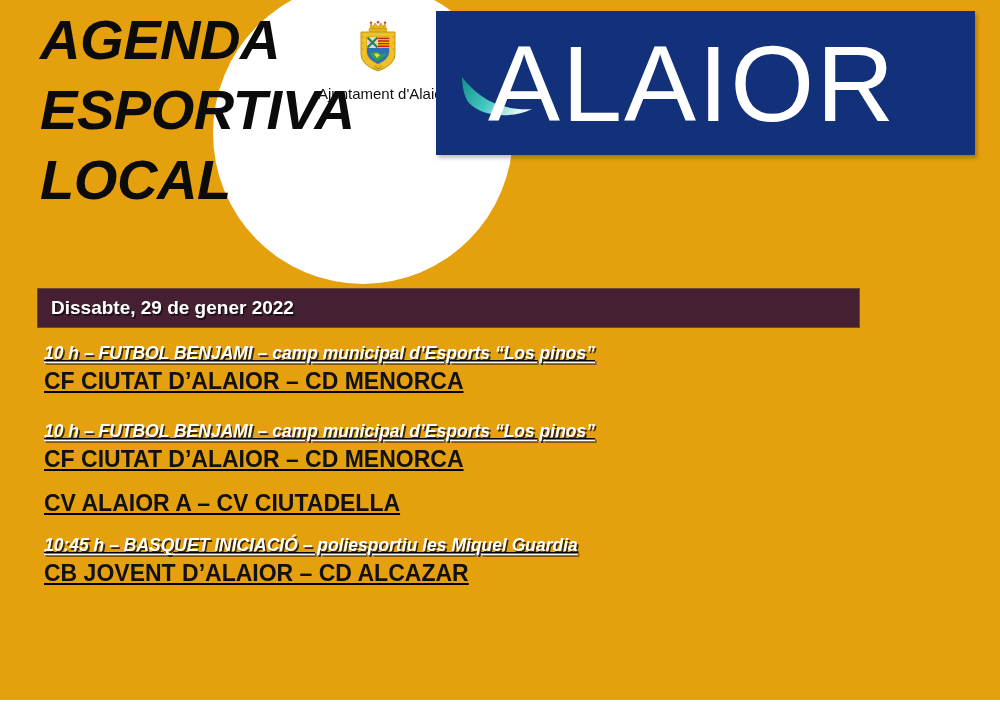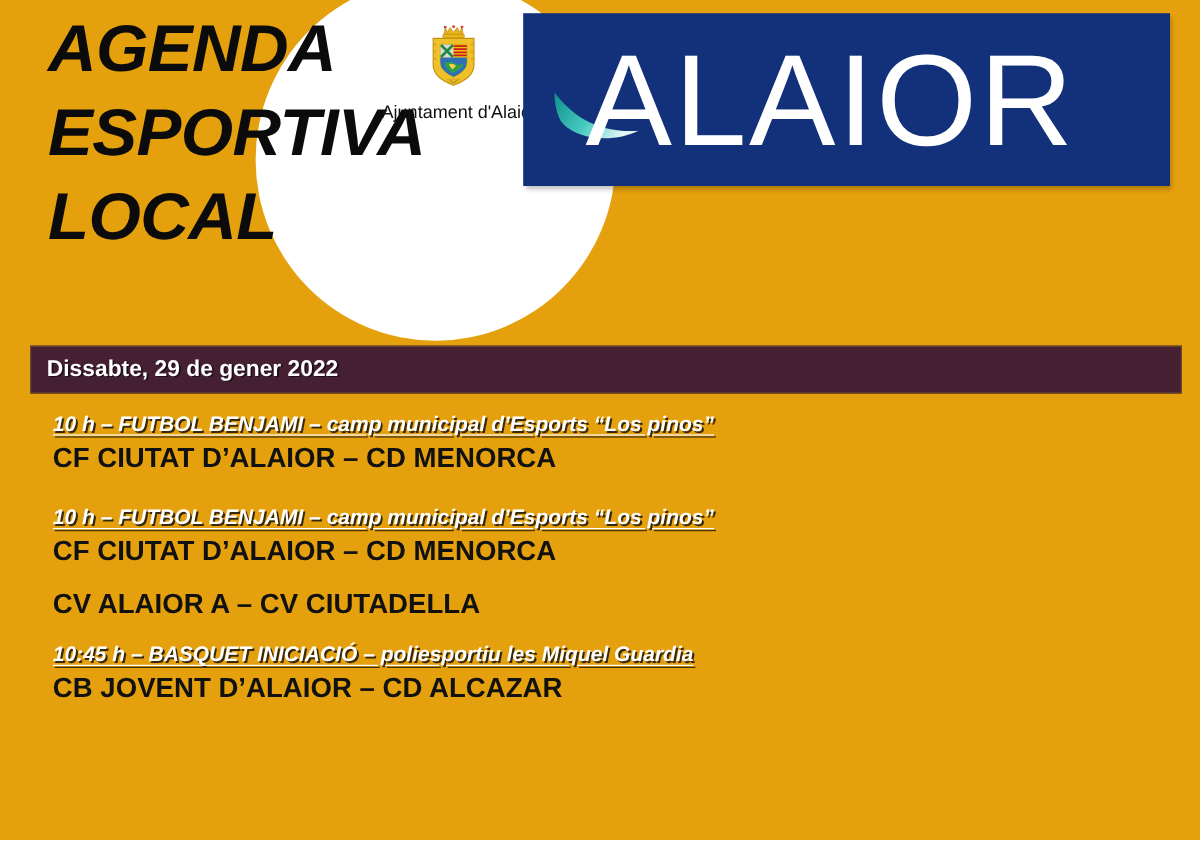--- a/index.html
+++ b/index.html
@@ -112,23 +112,23 @@
     position: absolute;
     left: 24px;
     top: 62px;
     width: 86px;
     height: 56px;
   }
 
   
   #date-bar {
     position: absolute;
-    left: 25px;
+    left: 37px;
     top: 288px;
-    width: 960px;
+    width: 823px;
     height: 40px;
     background: #452033;
     border: 1px solid #6d4a2a;
     box-sizing: border-box;
     z-index: 4;
   }
   #date-bar .date-text {
     position: absolute;
     left: 13px;
     top: 8px;
@@ -139,20 +139,21 @@
     text-shadow: 1.5px 1.5px 0 rgba(0,0,0,0.55);
     white-space: nowrap;
   }
 
   
   #events {
     position: absolute;
     left: 0;
     top: 340px;
     width: 1000px;
+    text-decoration: underline;
   }
   .event {
     position: relative;
     margin: 0;
   }
   .event-head {
     font-family: "Liberation Sans", sans-serif;
     font-weight: bold;
     font-style: italic;
     font-size: 17.5px;

